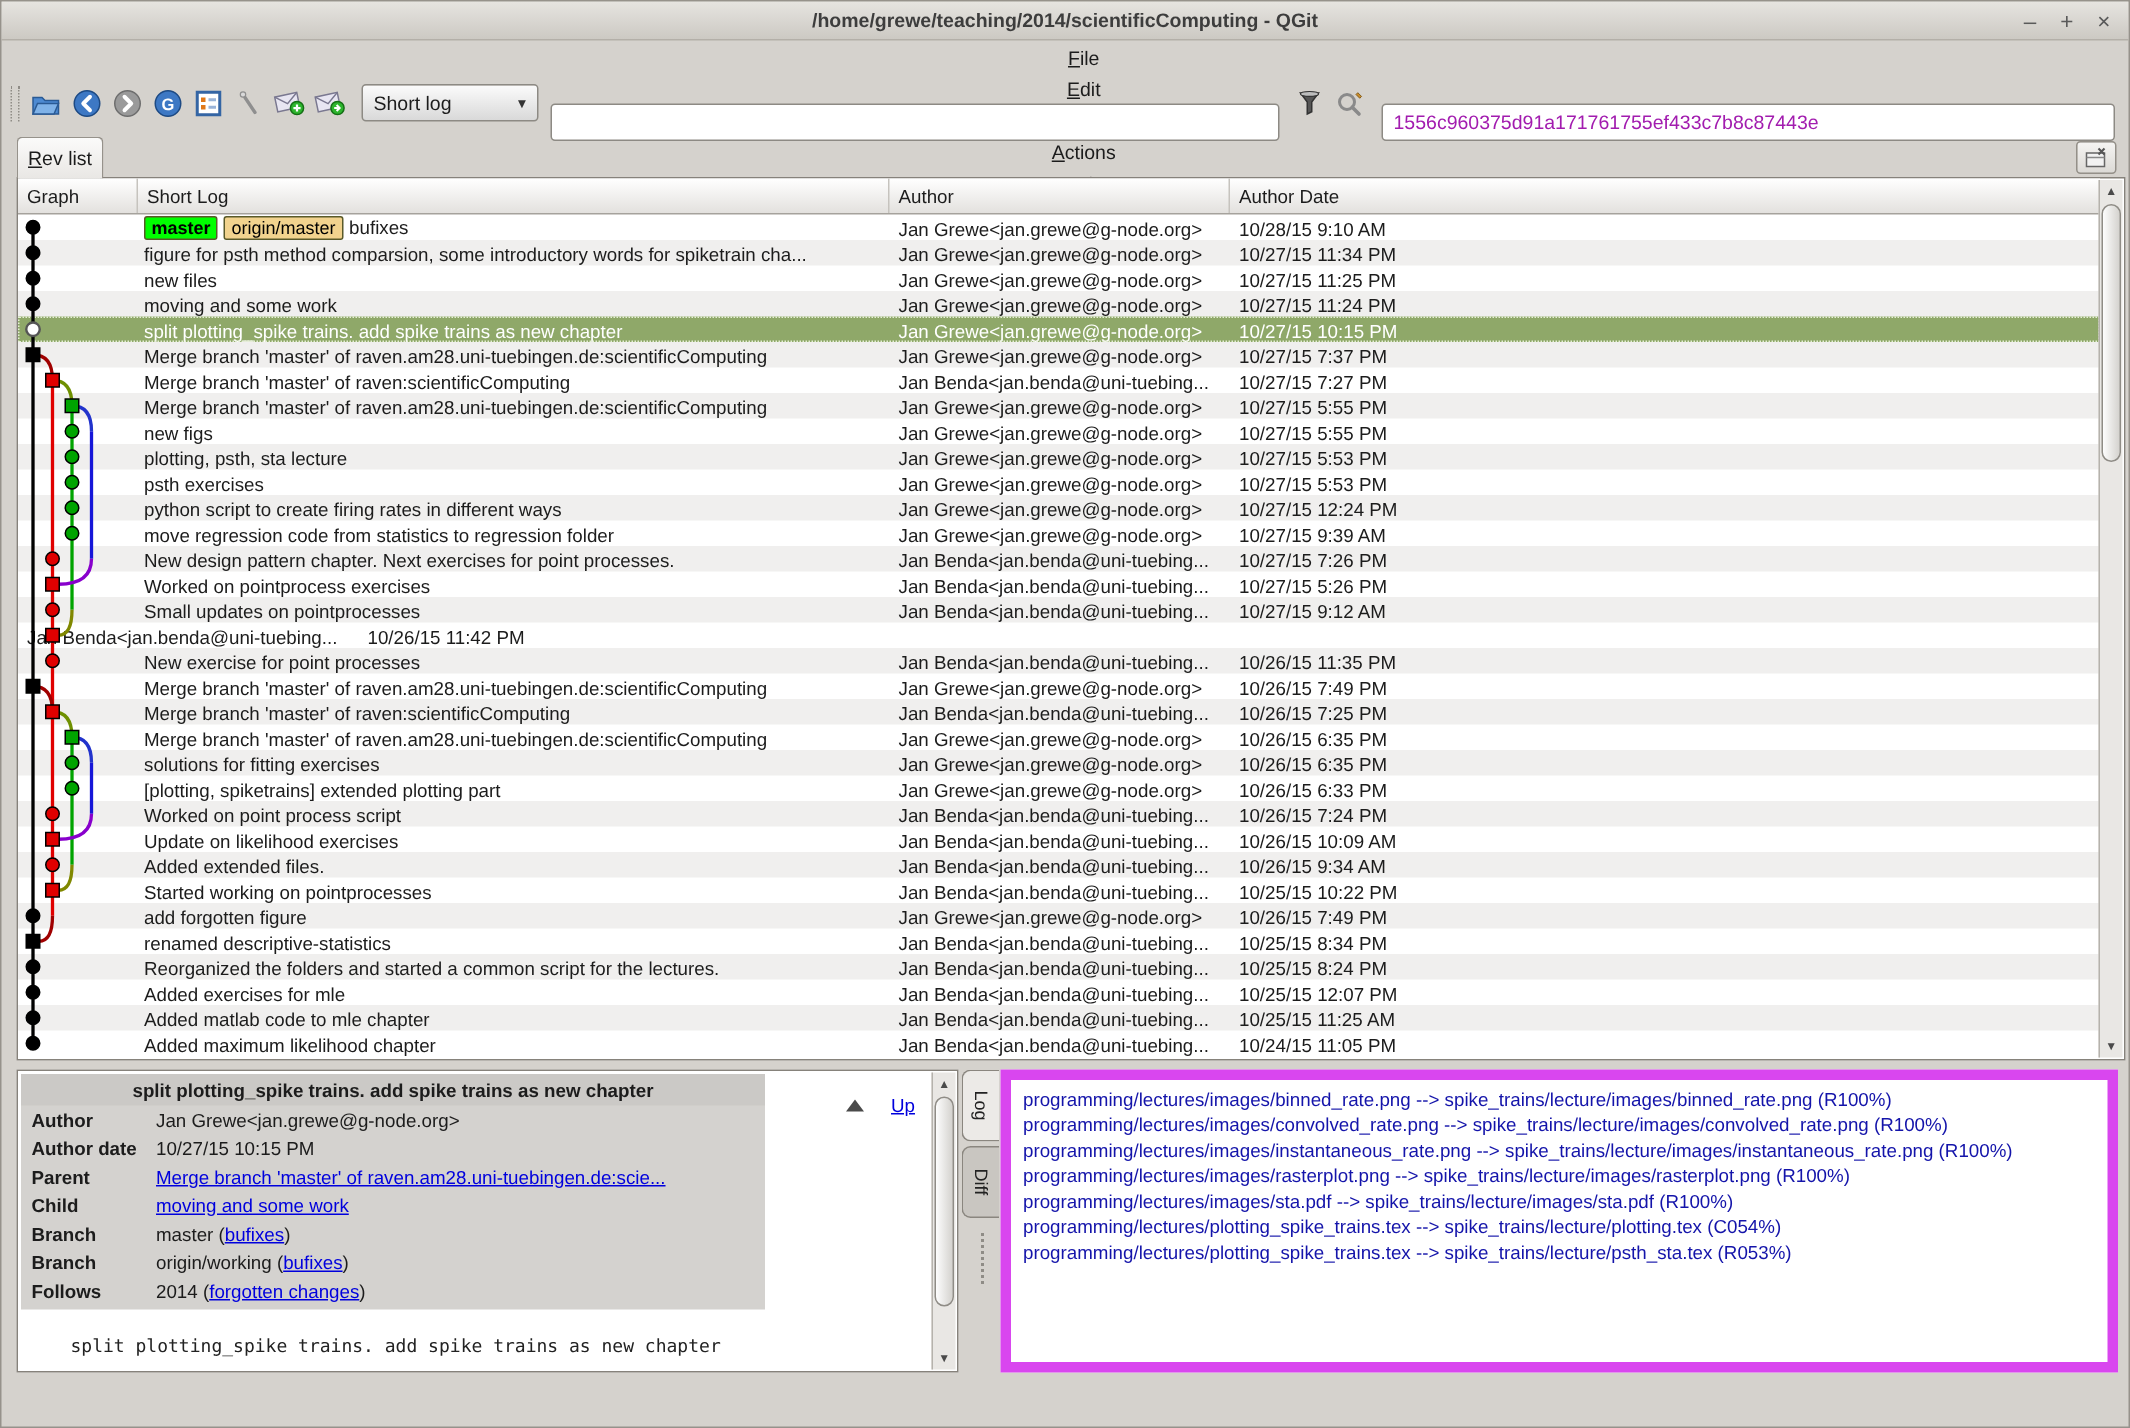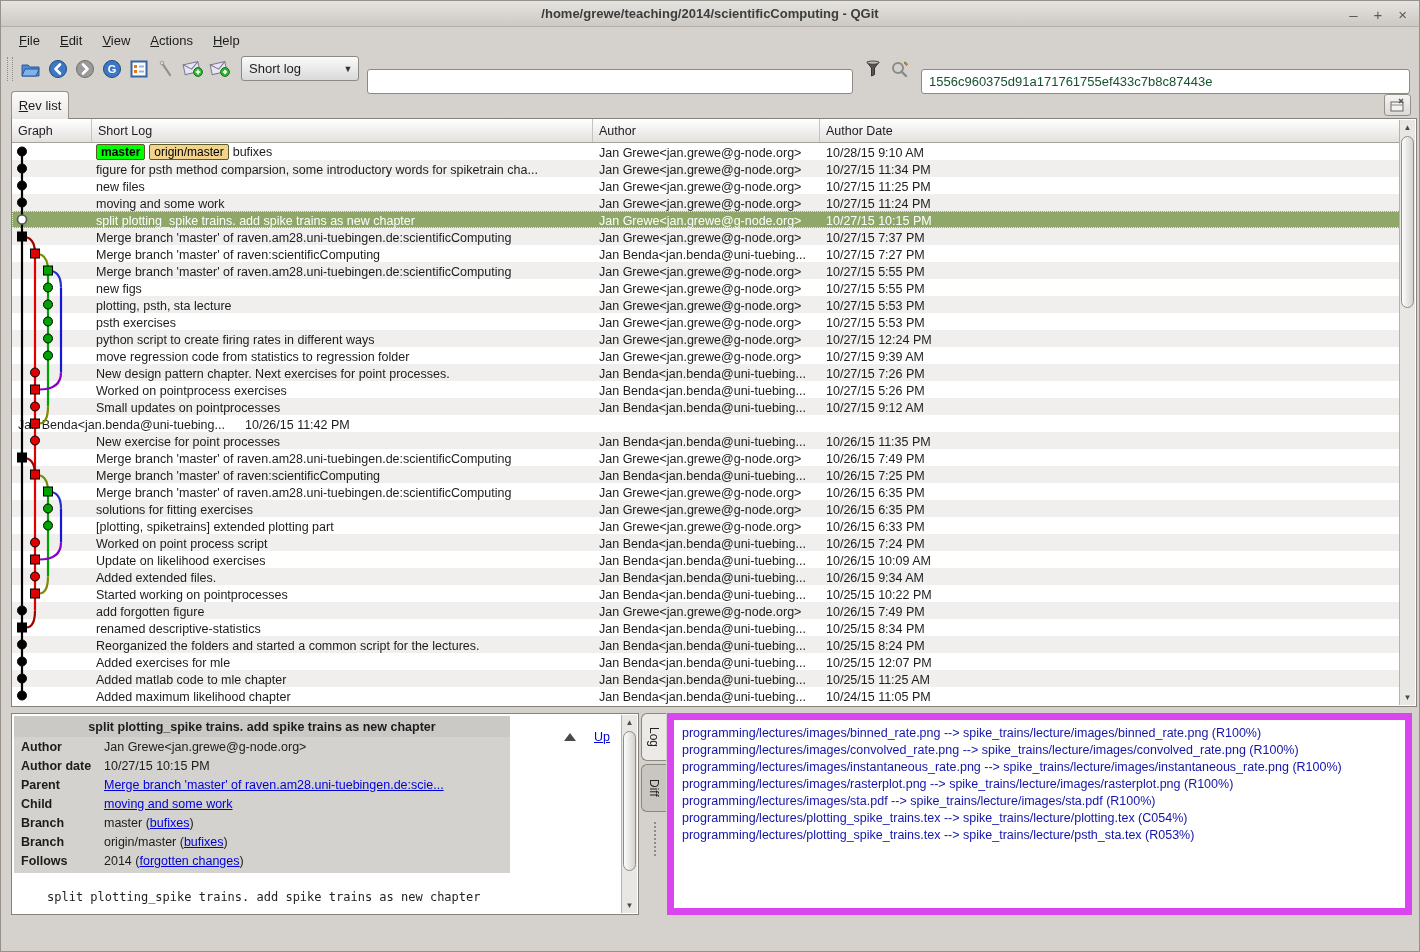--- a/index.html
+++ b/index.html
@@ -9,33 +9,33 @@
 
   
   #titlebar{position:absolute;left:0;top:0;right:0;height:26px;
     background:linear-gradient(#e6e4e0,#ccc9c3);border-bottom:1px solid #b3afa8;
     display:flex;align-items:center;justify-content:center;font-weight:bold;font-size:13px;color:#3d3d3d;}
   #win-controls{position:absolute;right:12px;top:0;height:26px;display:flex;gap:16px;align-items:center;
     color:#5a5a5a;font-size:15px;font-weight:normal;}
   #win-controls span{cursor:default;line-height:1;}
 
   
-  #menubar{position:absolute;left:0;top:27px;right:0;height:24px;display:flex;align-items:center;padding-left:8px;font-size:13px;}
+  #menubar{position:absolute;left:0;top:27px;right:0;height:24px;display:flex;align-items:center;padding-left:25px;font-size:13px;flex-direction:column;}
   .menu-item{padding:3px 10px;border-radius:2px;}
 
   
   #toolbar{position:absolute;left:0;top:51px;right:0;height:33px;display:flex;align-items:center;padding-left:6px;}
   #toolbar .grip{width:6px;height:24px;margin-right:4px;border-left:1px dotted #8f8c86;border-right:1px dotted #8f8c86;}
   .tbtn{width:27px;height:25px;display:flex;align-items:center;justify-content:center;border-radius:3px;}
   .combo{width:118px;height:25px;margin-left:8px;background:linear-gradient(#fbfbfb,#d9d9d9);
     border:1px solid #8d8a84;border-radius:3px;display:flex;align-items:center;font-size:13px;}
   .combo .cb-label{flex:1;padding-left:7px;}
   .combo .cb-arrow{width:20px;display:flex;align-items:center;justify-content:center;font-size:9px;color:#333;}
   .tb-input{height:25px;border:1px solid #8d8a84;border-radius:3px;background:#fff;margin-left:8px;
-    font-family:"Liberation Sans",sans-serif;font-size:13px;color:#14532d;padding:0 7px;outline:none;margin-top:26px;}
+    font-family:"Liberation Sans",sans-serif;font-size:13px;color:#a21caf;padding:0 7px;outline:none;margin-top:26px;}
   #search-input{width:486px;}
   #sha-input{width:489px;margin-left:8px;}
 
   
   #revlist-tab{position:absolute;left:10px;top:90px;width:58px;height:28px;
     background:linear-gradient(#fbfbfa,#e9e7e4);border:1px solid #96928b;border-bottom:none;
     border-radius:4px 4px 0 0;display:flex;align-items:center;justify-content:center;font-size:13px;z-index:2;}
   #tab-corner-btn{position:absolute;left:1383px;top:93px;width:27px;height:22px;border:1px solid #949089;
     border-radius:3px;background:linear-gradient(#f5f4f2,#dcdad6);display:flex;align-items:center;justify-content:center;}
 
@@ -463,21 +463,21 @@
             <a class="dlink">moving and some work</a>
           </div>
           <div class="dfield">
             <span class="dlabel">Branch</span>
             <span>master (</span>
             <a class="dlink">bufixes</a>
             <span>)</span>
           </div>
           <div class="dfield">
             <span class="dlabel">Branch</span>
-            <span>origin/master (</span>
+            <span>origin/working (</span>
             <a class="dlink">bufixes</a>
             <span>)</span>
           </div>
           <div class="dfield">
             <span class="dlabel">Follows</span>
             <span>2014 (</span>
             <a class="dlink">forgotten changes</a>
             <span>)</span>
           </div>
         </div>

